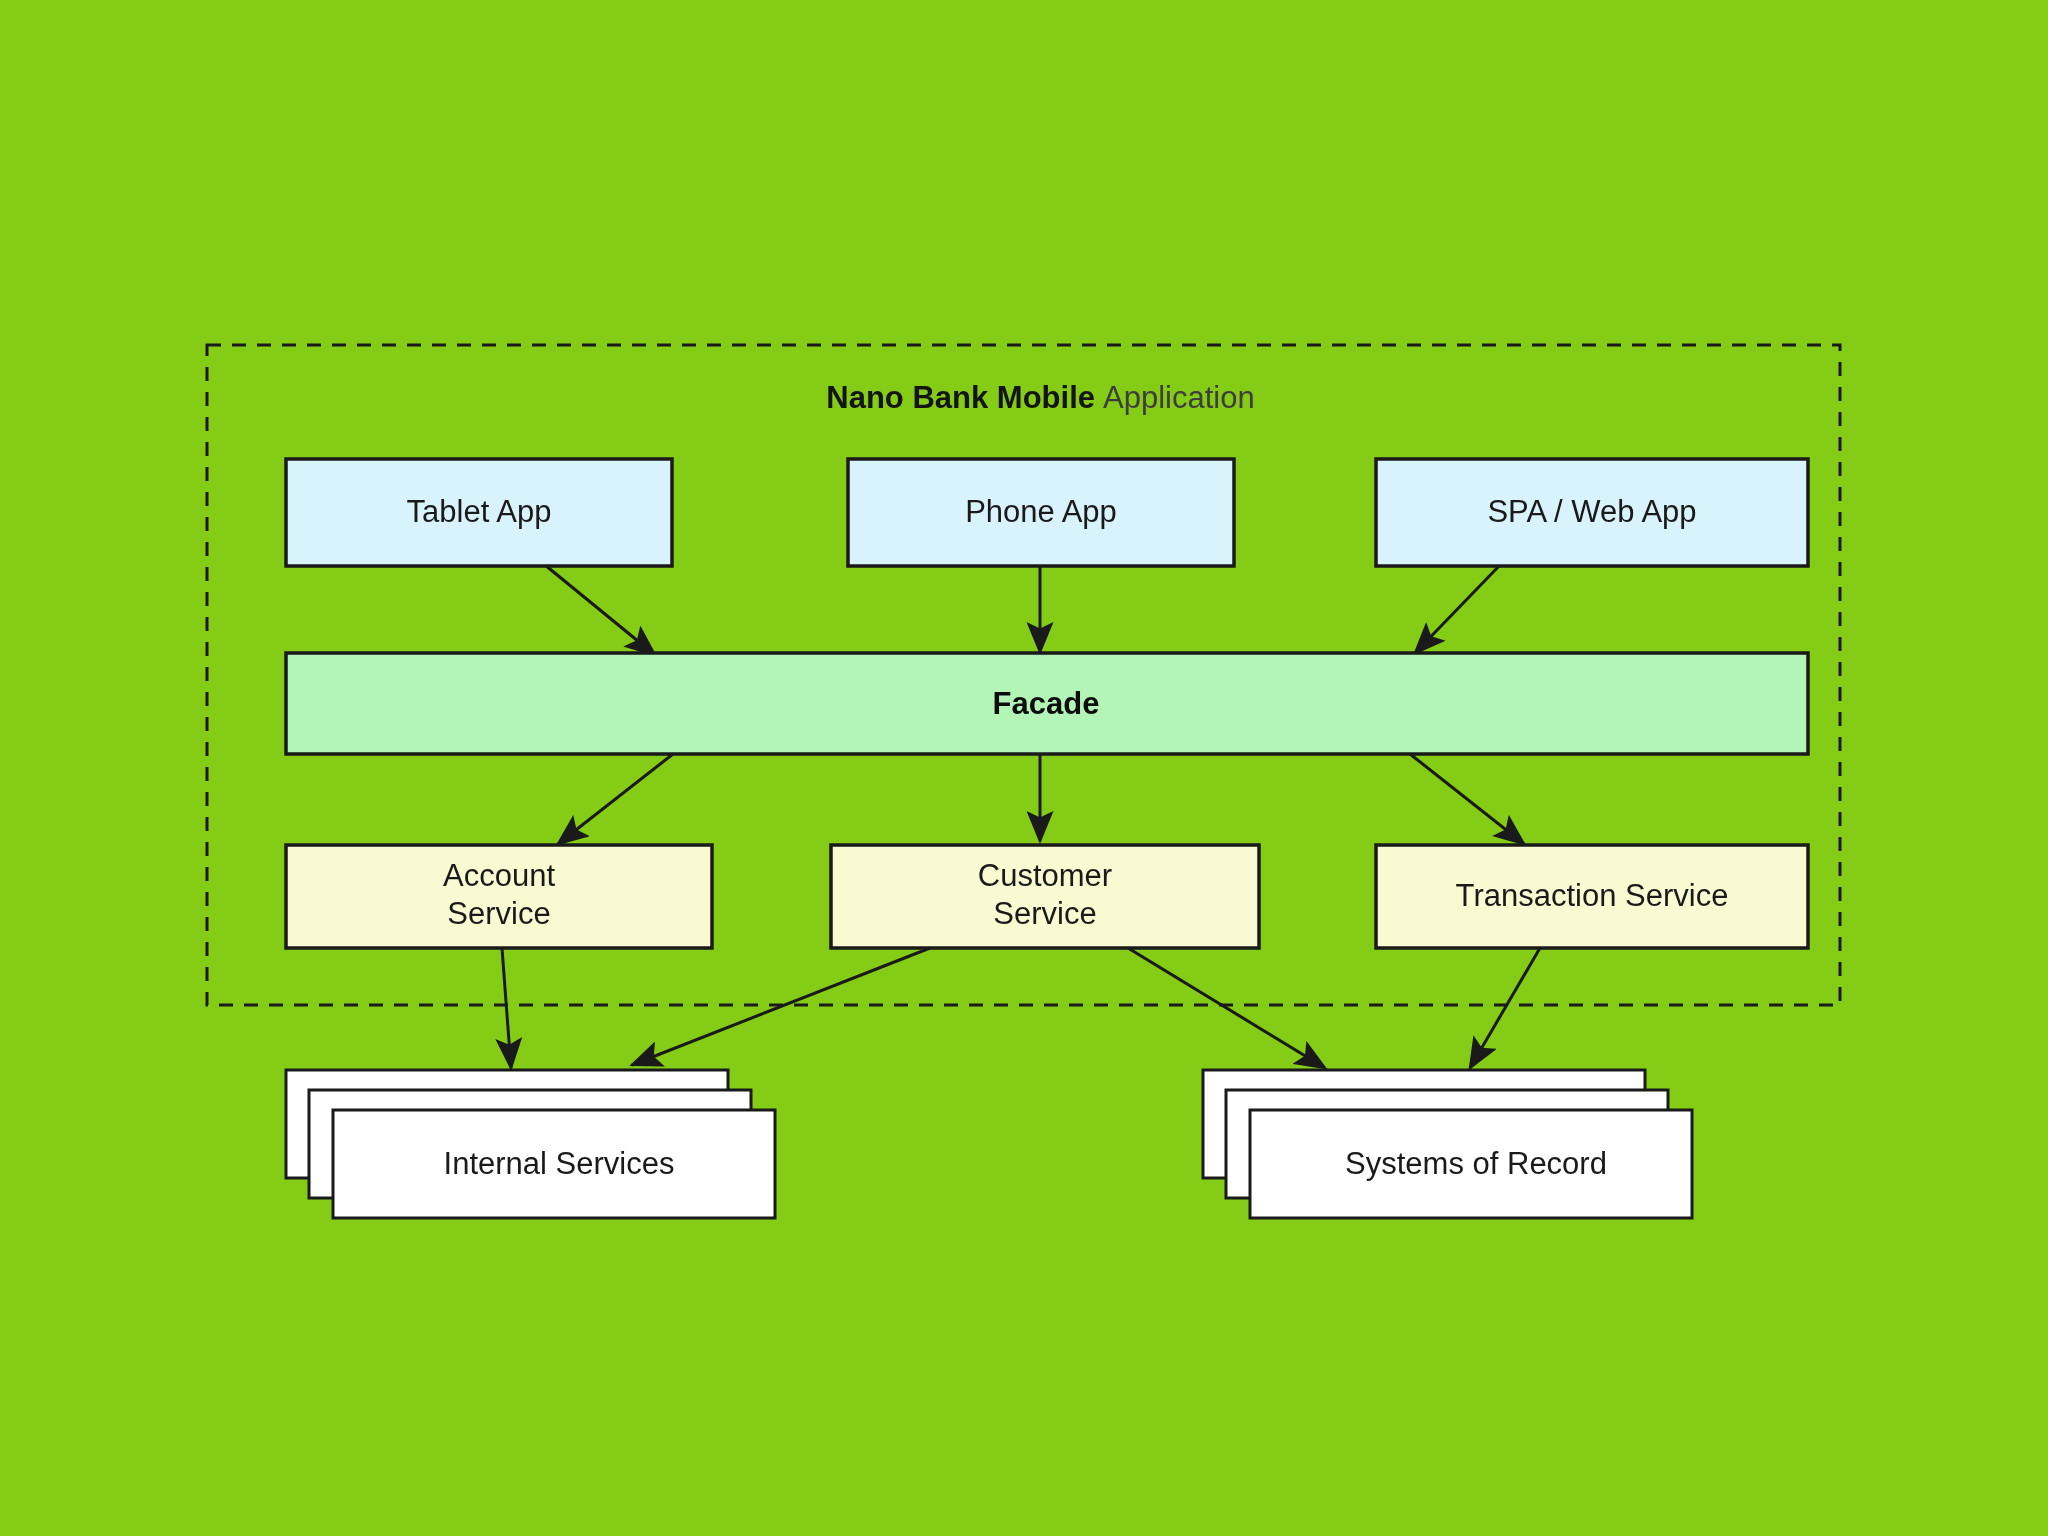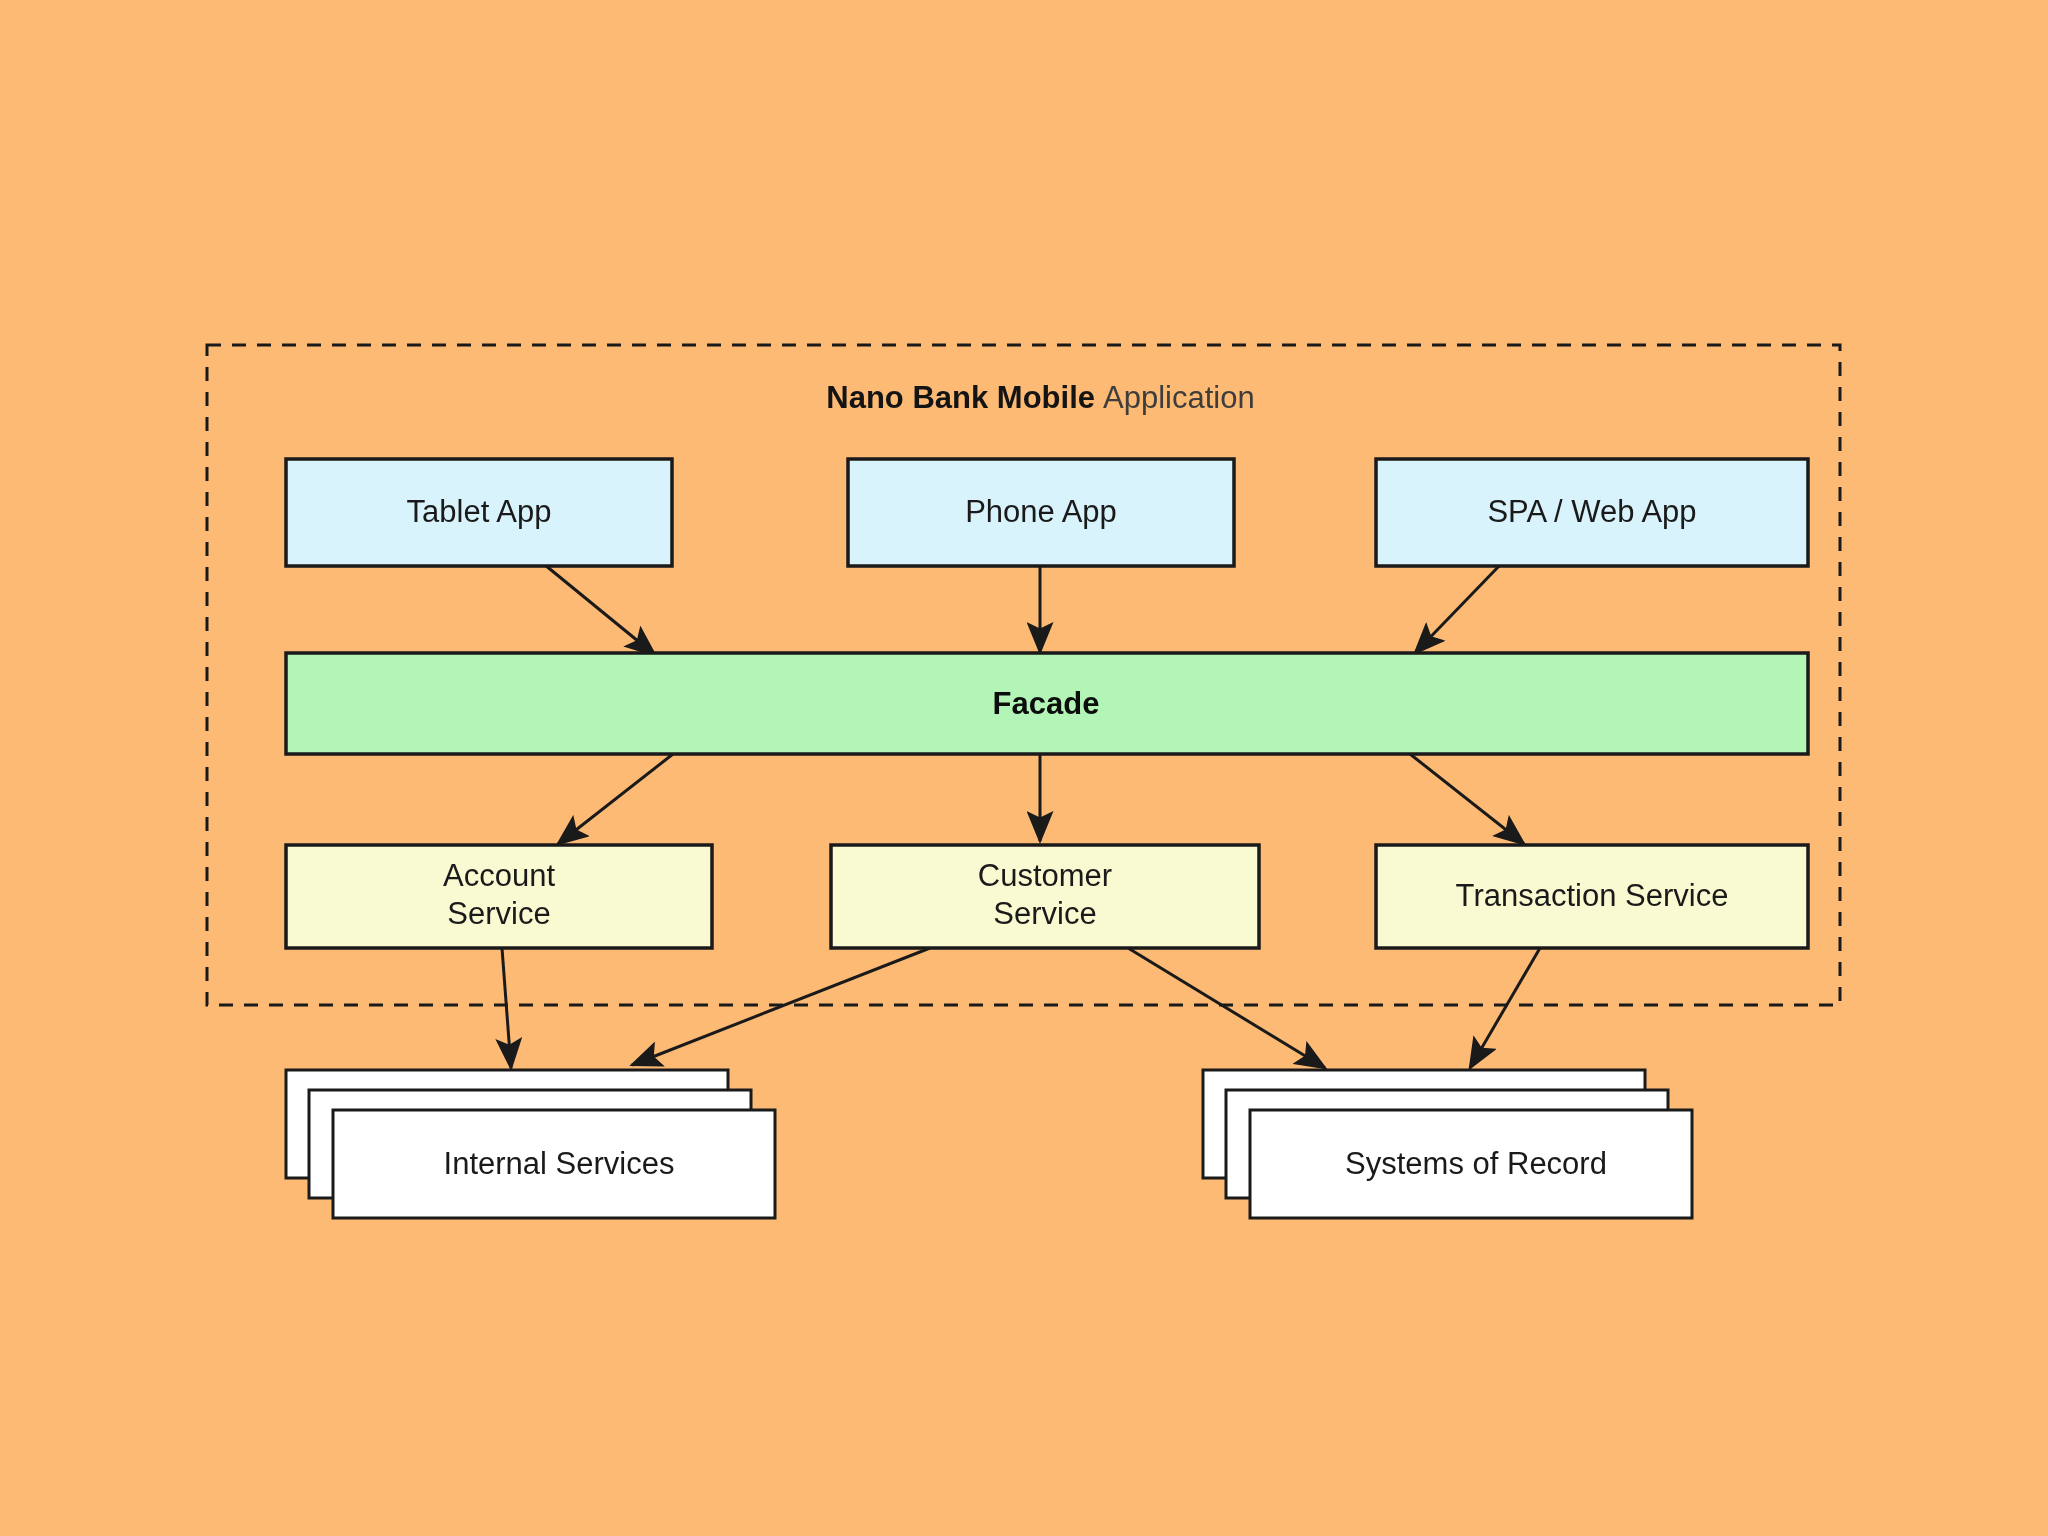--- a/index.html
+++ b/index.html
@@ -11,21 +11,21 @@
   body {
     width: 2048px;
     height: 1536px;
     font-family: "Liberation Sans", sans-serif;
     overflow: hidden;
   }
   #diagram-root {
     position: relative;
     width: 2048px;
     height: 1536px;
-    background: #fdba74;
+    background: #84cc16;
   }
   svg#diagram-svg {
     display: block;
     width: 2048px;
     height: 1536px;
   }
   .node-label {
     font-family: "Liberation Sans", sans-serif;
     font-size: 31px;
     fill: #1a1a1a;

